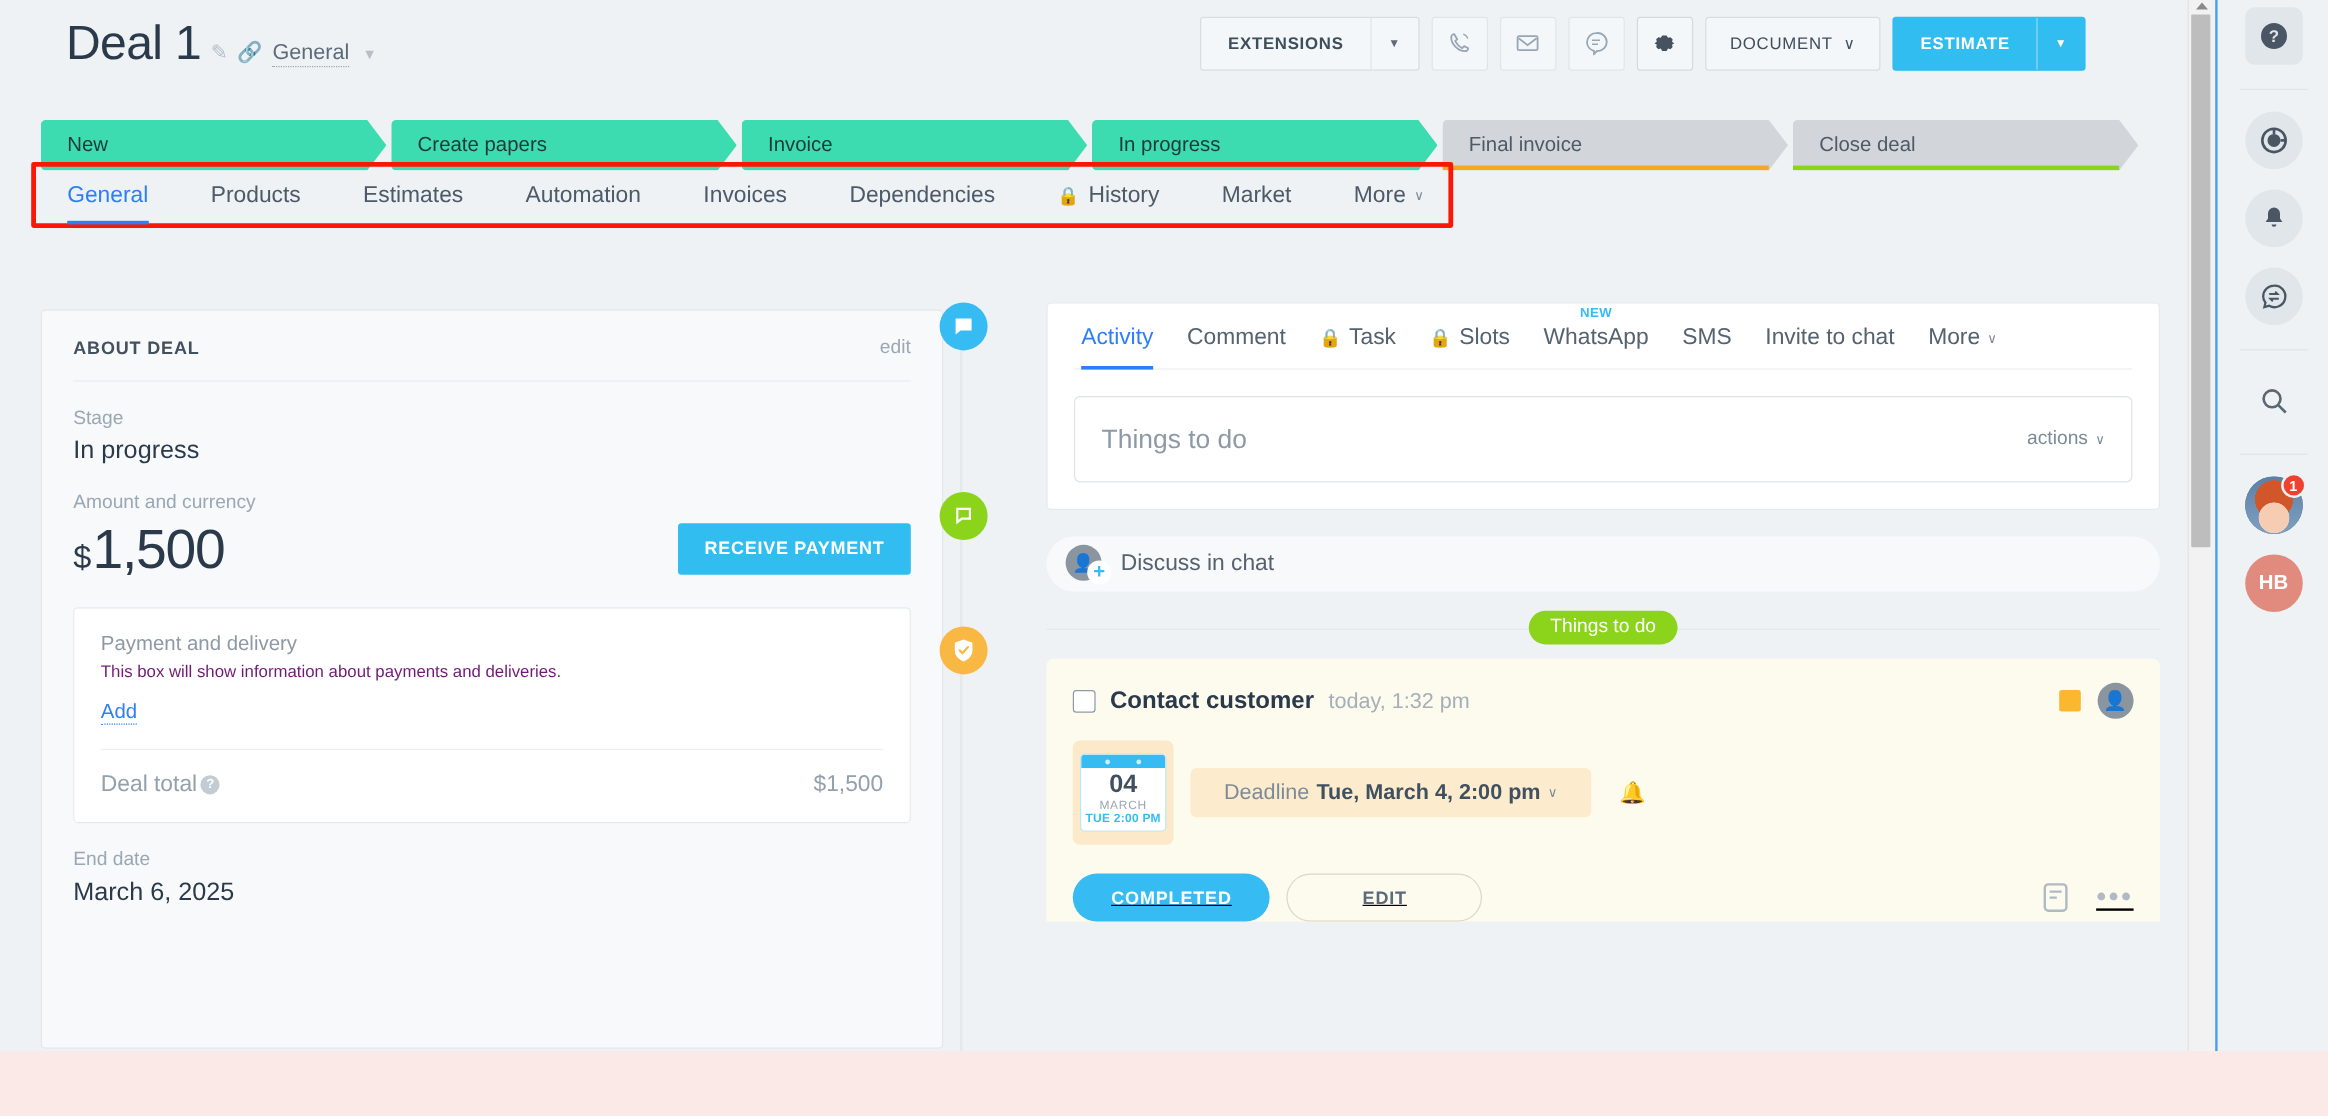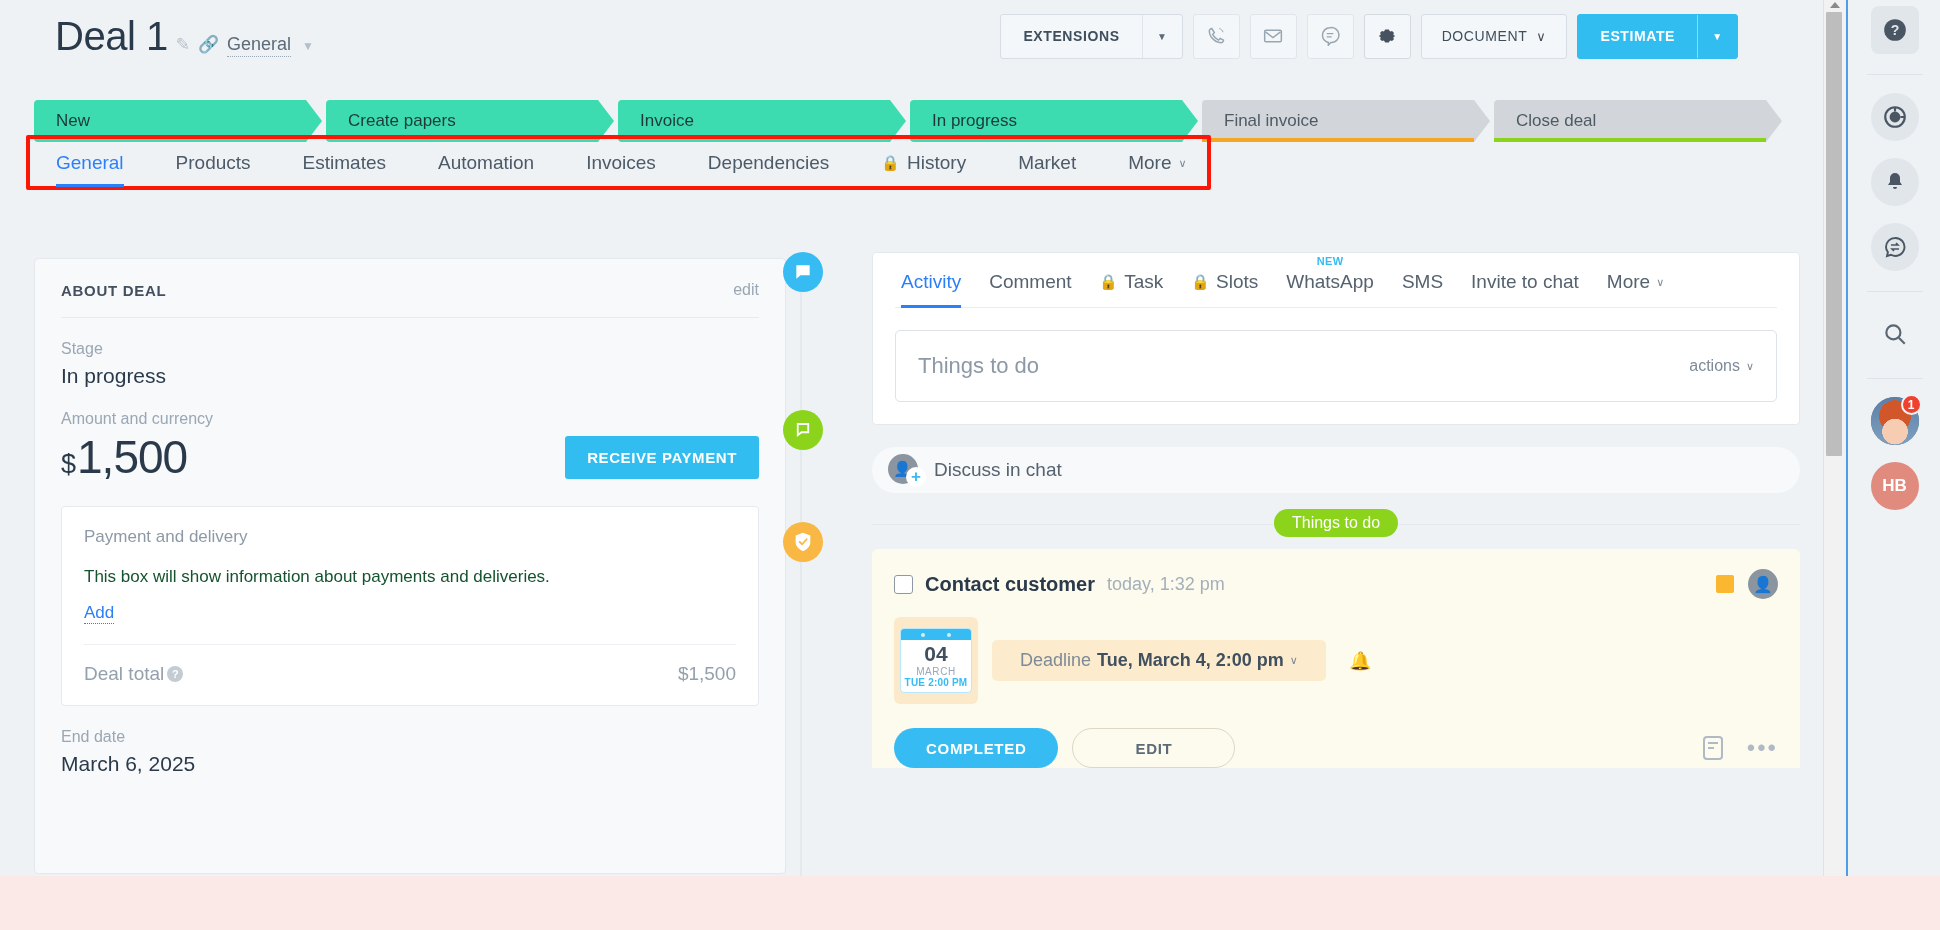--- a/index.html
+++ b/index.html
@@ -145,21 +145,21 @@
     background: #32bdf0; color: #fff; border: none; border-radius: 3px;
     height: 43px; padding: 0 22px; font-size: 15px; font-weight: 700;
     letter-spacing: .6px; cursor: pointer;
   }
   .pay-box {
     margin-top: 22px; background: #fff;
     border: 1px solid #e6eaee; border-radius: 4px;
     padding: 20px 22px;
   }
   .pay-title { font-size: 17px; color: #8d99a6; }
-  .pay-desc { font-size: 17px; color: #14532d; margin-top: 20px; }
+  .pay-desc { font-size: 14px; color: #701a75; margin-top: 4px; }
   .pay-add {
     display: inline-block; margin-top: 16px;
     font-size: 17px; color: #2d7ff9;
     border-bottom: 1px dotted #2d7ff9; cursor: pointer;
   }
   .pay-total-row {
     margin-top: 20px; padding-top: 18px; border-top: 1px solid #edf0f3;
     display: flex; align-items: center; justify-content: space-between;
     font-size: 19px; color: #93a0ad;
   }
@@ -297,21 +297,21 @@
   .cal-day { font-size: 21px; color: #41505e; font-weight: 700; padding-top: 2px; }
   .cal-mon { font-size: 10px; color: #9aa7b4; letter-spacing: .6px; }
   .cal-time { font-size: 10px; color: #36bcf2; font-weight: 700; padding-bottom: 4px; letter-spacing: .2px; }
   .deadline-pill {
     background: #fceccd; border-radius: 5px; padding: 10px 28px;
     font-size: 18px; color: #7d8a97; display: flex; align-items: center; gap: 6px;
   }
   .deadline-pill b { color: #41505e; font-weight: 700; }
   .bell { color: #b9a98b; font-size: 18px; margin-left: 10px; }
   .task-foot {
-    display: flex; align-items: center; gap: 14px; margin-top: 24px;
+    display: flex; align-items: center; gap: 14px; margin-top: 24px; text-decoration: underline;
   }
   .btn-completed {
     background: #36bcf2; color: #fff; border: none; border-radius: 22px;
     height: 40px; padding: 0 32px; font-size: 15px; font-weight: 700; letter-spacing: .7px;
     cursor: pointer;
   }
   .btn-edit {
     background: transparent; color: #5c6b7a; border: 1px solid #ddd7c4; border-radius: 22px;
     height: 40px; padding: 0 62px; font-size: 15px; font-weight: 700; letter-spacing: .7px;
     cursor: pointer;

